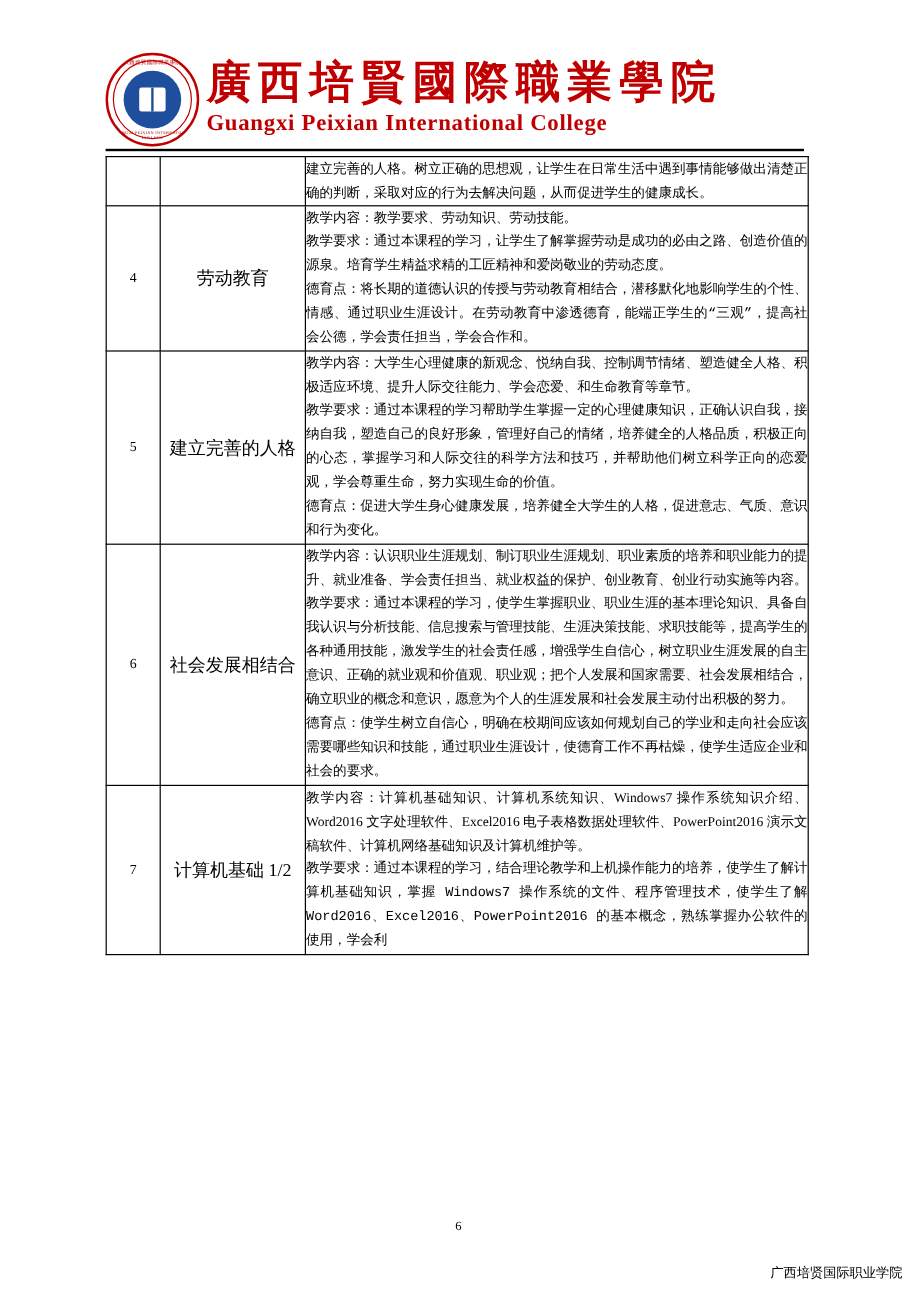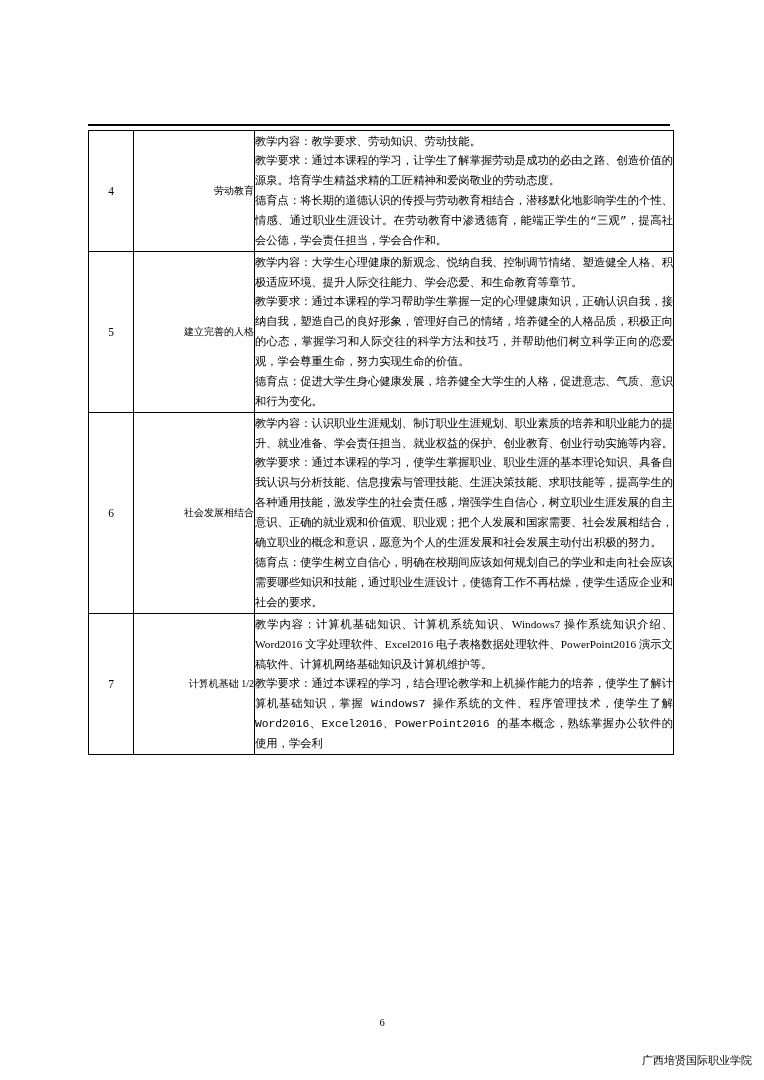--- a/index.html
+++ b/index.html
@@ -138,22 +138,22 @@
     vertical-align: middle;
     padding: 0;
   }
   td.col-no {
     width: 44px;
     text-align: center;
     font-size: 11.5px;
   }
   td.col-name {
     width: 120px;
-    text-align: right;
-    font-size: 10px;
+    text-align: center;
+    font-size: 15px;
     padding: 0 4px;
   }
   td.col-desc {
     width: 418px;
     padding: 5px 7px 6px 7px;
   }
   td.col-desc p {
     margin: 0 0 0 0;
     font-size: 11.3px;
     line-height: 20px;
@@ -180,24 +180,44 @@
     top: 1053px;
     font-size: 11px;
     color: #000000;
   }
 </style>
 </head>
 <body>
 
 <div class="page">
 
+  <div class="header">
+    <div class="logo">
+      <div class="ring"></div>
+      <div class="toptext">廣西培賢國際職業學院</div>
+      <div class="inner"></div>
+      <div class="book"></div>
+      <div class="bottomtext">GUANGXI PEIXIAN INTERNATIONAL COLLEGE</div>
+    </div>
+    <div class="titles">
+      <div class="title-cn">廣西培賢國際職業學院</div>
+      <div class="title-en">Guangxi Peixian International College</div>
+    </div>
+  </div>
   <div class="header-rule"></div>
 
   <table class="course-table">
     <tbody>
+      <tr>
+        <td class="col-no"></td>
+        <td class="col-name"></td>
+        <td class="col-desc">
+          <p>建立完善的人格。树立正确的思想观，让学生在日常生活中遇到事情能够做出清楚正确的判断，采取对应的行为去解决问题，从而促进学生的健康成长。</p>
+        </td>
+      </tr>
       <tr>
         <td class="col-no">4</td>
         <td class="col-name">劳动教育</td>
         <td class="col-desc">
           <p>教学内容：教学要求、劳动知识、劳动技能。</p>
           <p>教学要求：通过本课程的学习，让学生了解掌握劳动是成功的必由之路、创造价值的源泉。培育学生精益求精的工匠精神和爱岗敬业的劳动态度。</p>
           <p>德育点：将长期的道德认识的传授与劳动教育相结合，潜移默化地影响学生的个性、情感、通过职业生涯设计。在劳动教育中渗透德育，能端正学生的“三观”，提高社会公德，学会责任担当，学会合作和。</p>
         </td>
       </tr>
       <tr>

